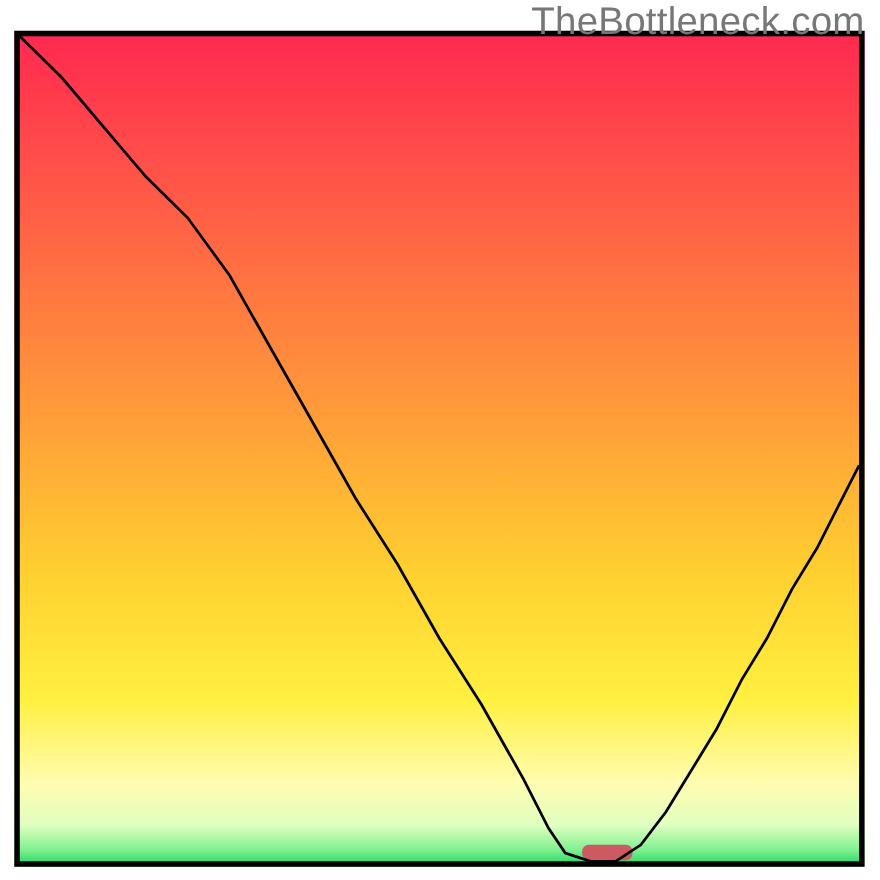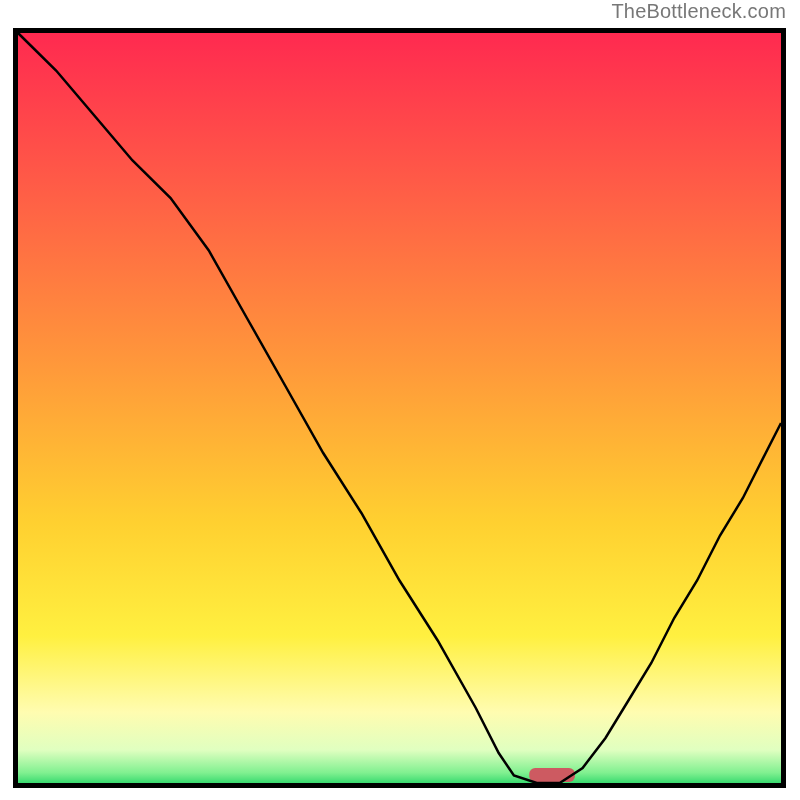--- a/index.html
+++ b/index.html
@@ -14,21 +14,21 @@
     position: relative;
     width: 800px;
     height: 800px;
     background: #ffffff;
     box-sizing: border-box;
   }
   .watermark {
     position: absolute;
     top: 0px;
     right: 14px;
-    font-size: 20px;
+    font-size: 35px;
     font-weight: 500;
     color: #777777;
     letter-spacing: 0.2px;
     z-index: 10;
   }
   svg.chart {
     position: absolute;
     top: 28px;
     left: 13px;
     width: 773px;

